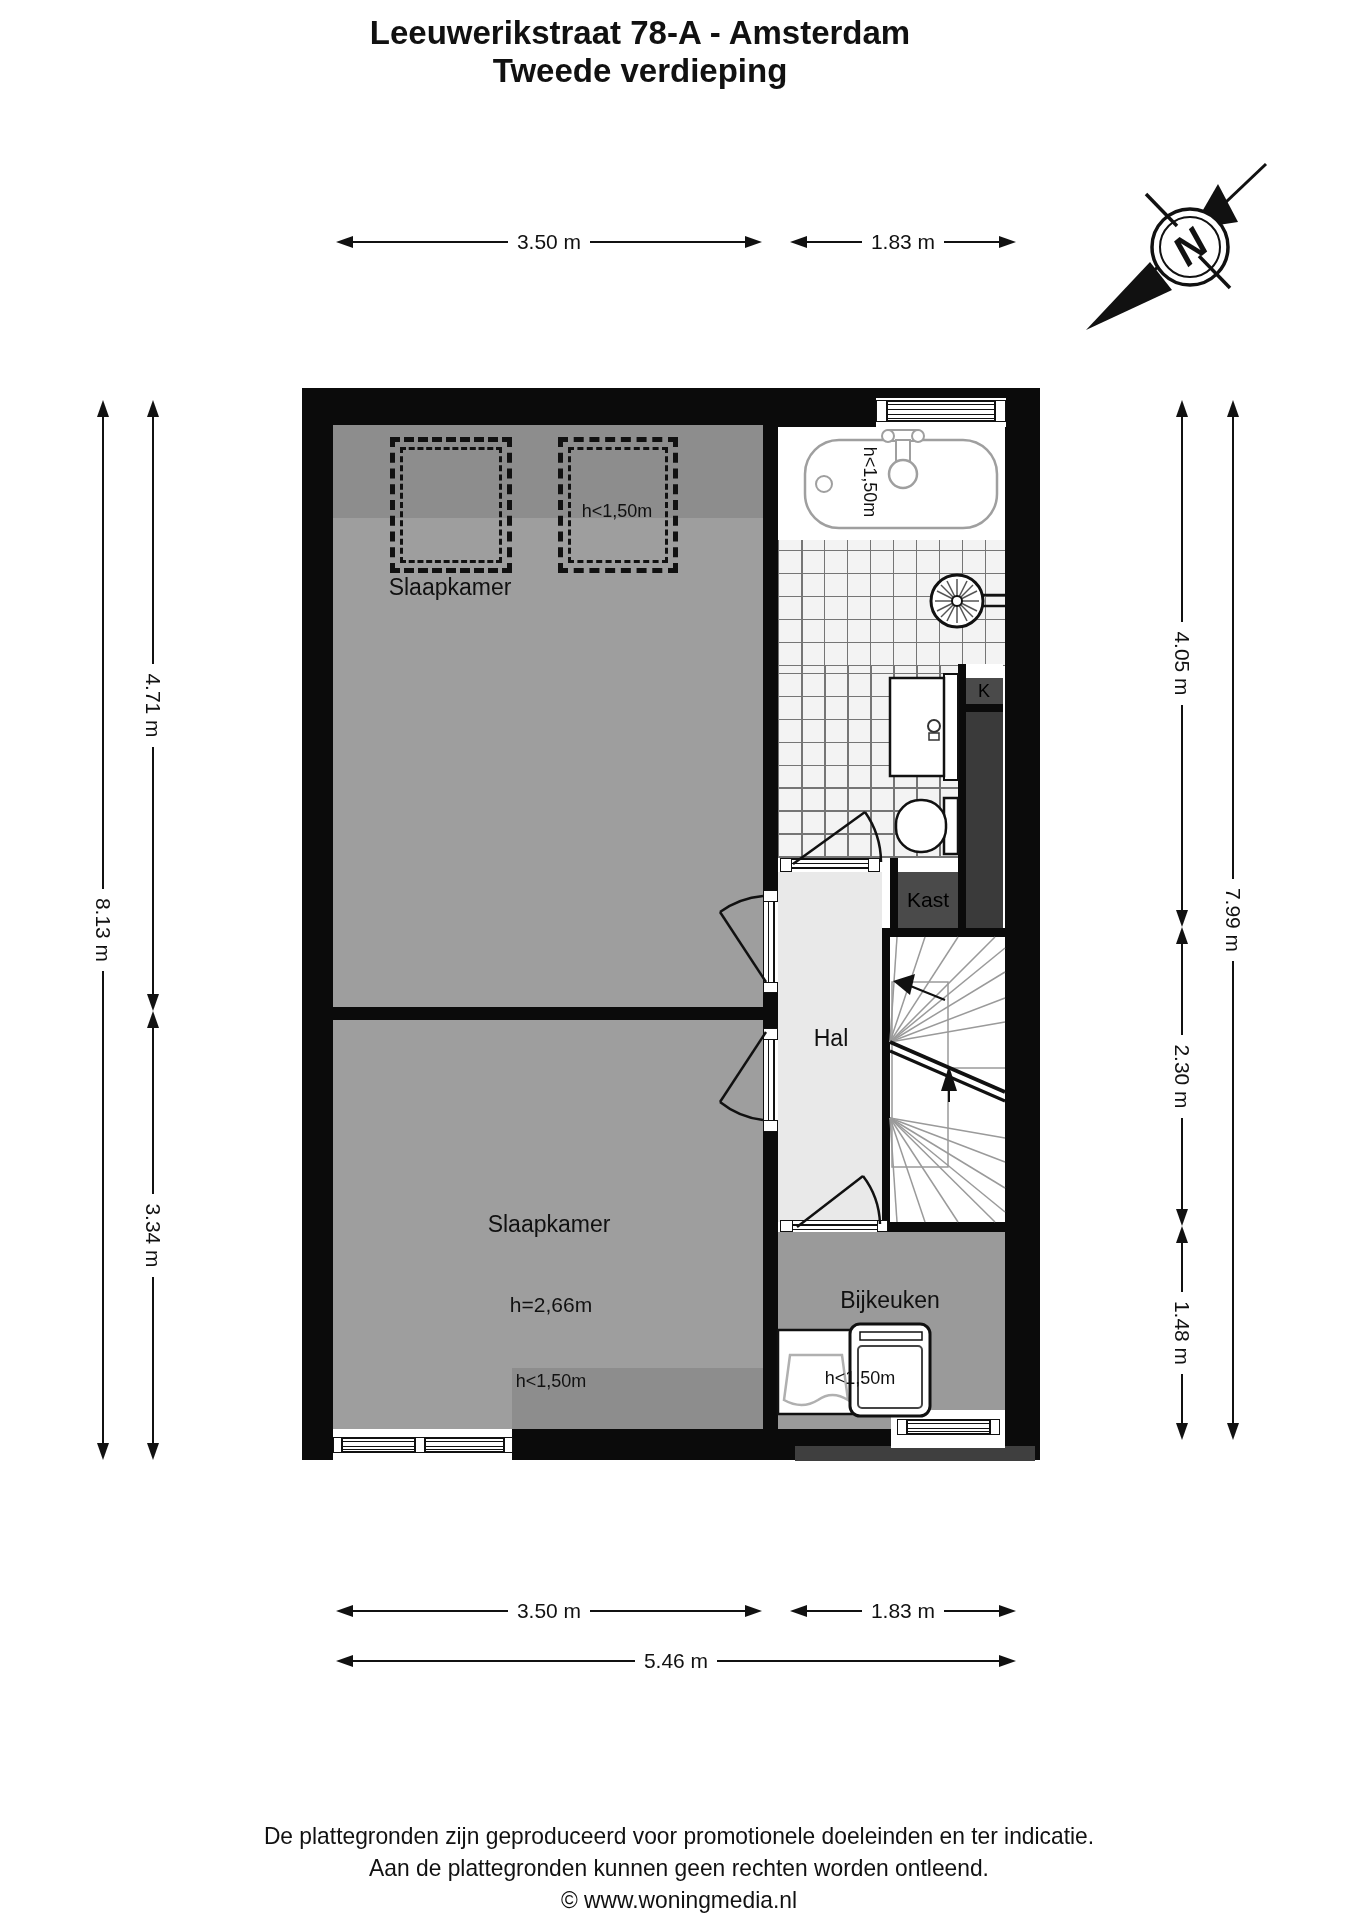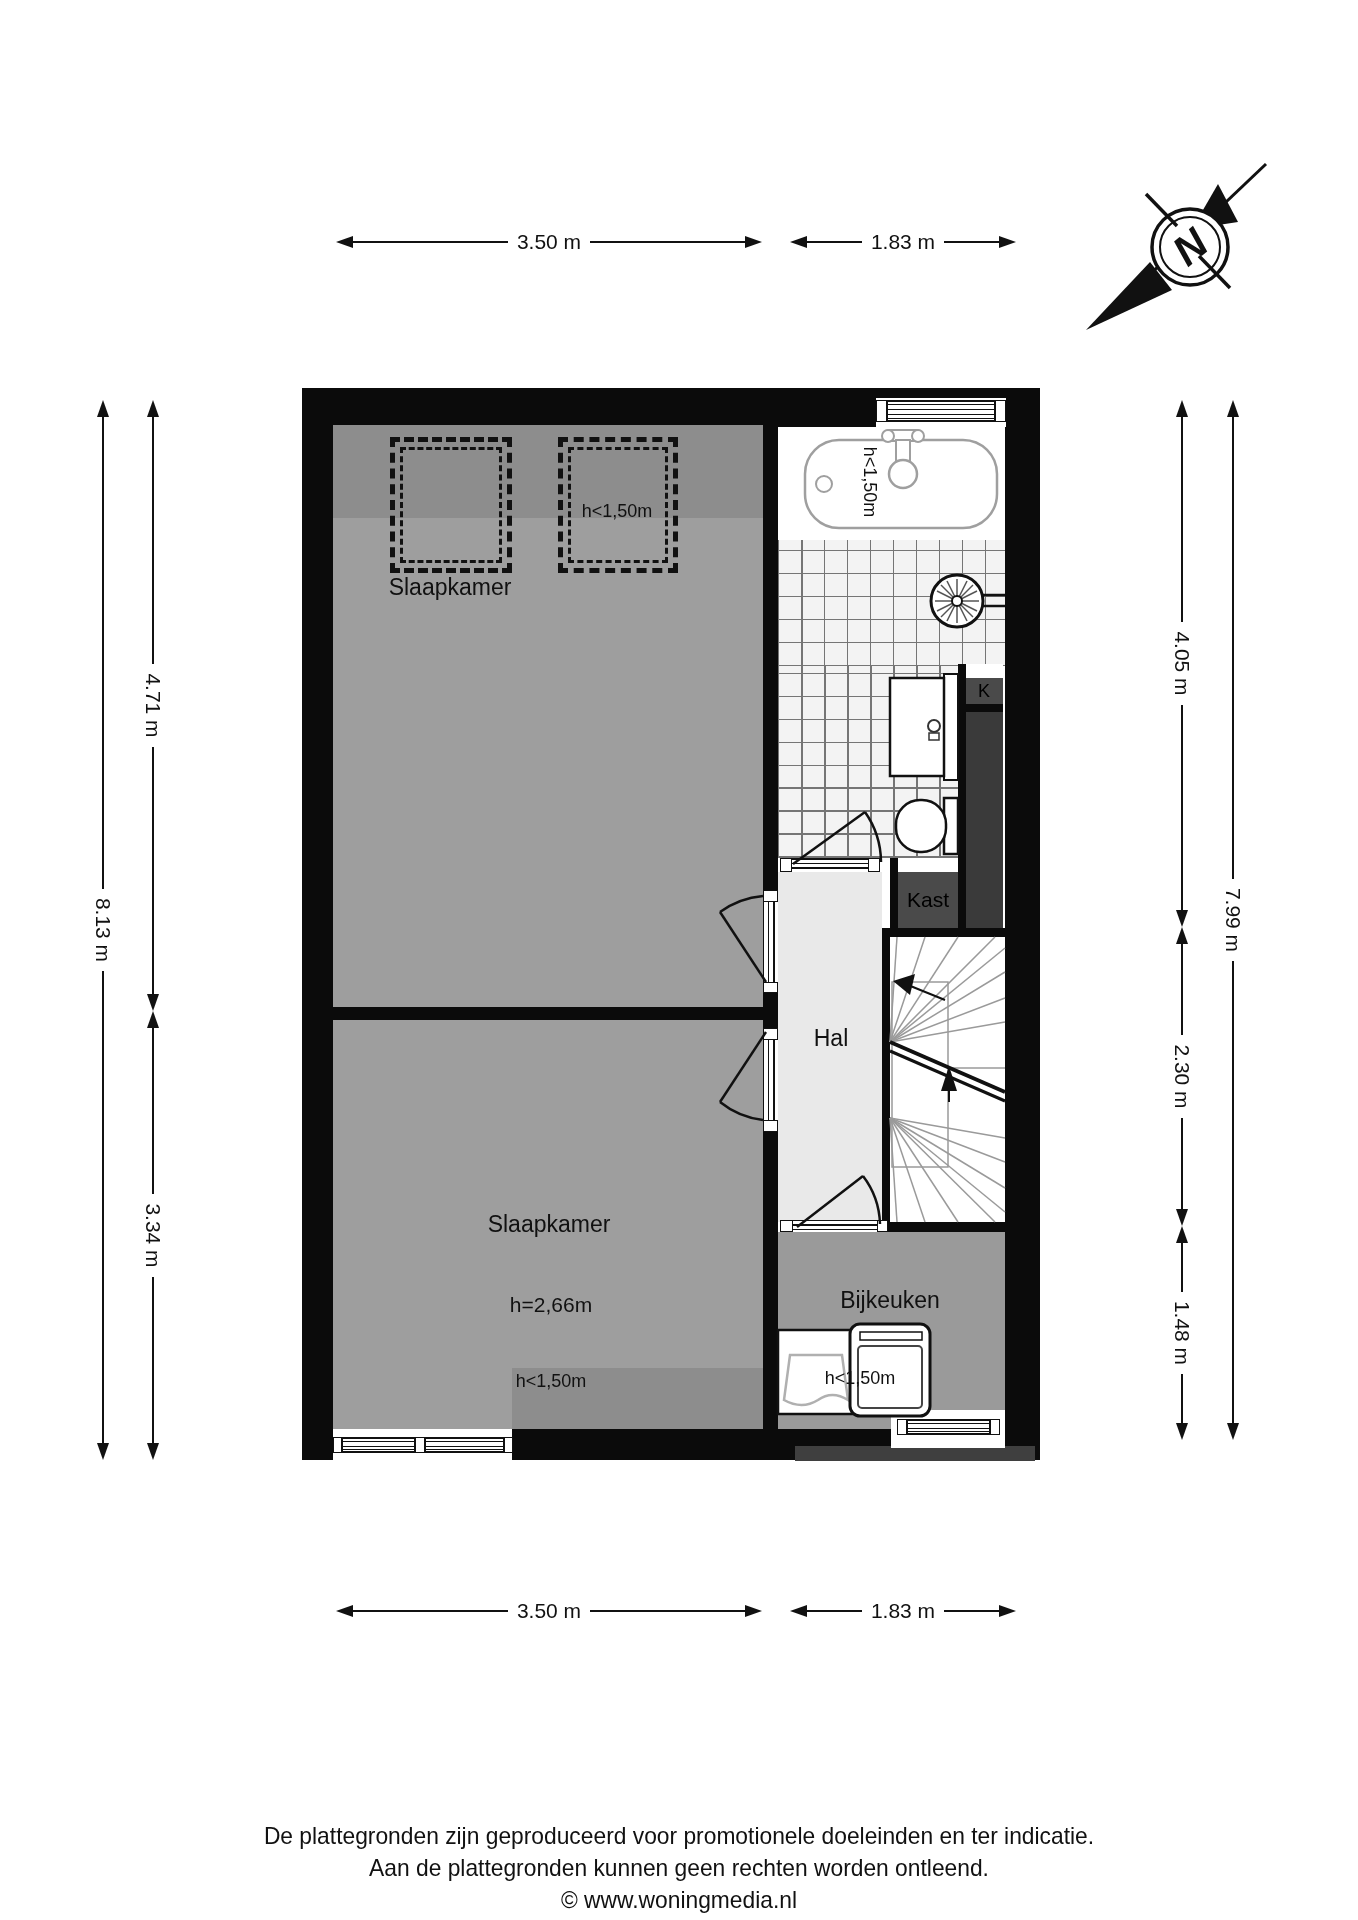--- a/index.html
+++ b/index.html
@@ -27,20 +27,22 @@
   .ah-r{width:0;height:0;border-top:6px solid transparent;border-bottom:6px solid transparent;border-left:17px solid #111;}
   .dimtxt{font-size:21px;margin:0 9px;white-space:nowrap;}
   .title{position:absolute;left:640px;transform:translateX(-50%);font-weight:bold;font-size:33px;white-space:nowrap;}
   .footer{position:absolute;left:679px;transform:translateX(-50%) scaleX(0.95);font-size:24px;white-space:nowrap;}
 </style>
 </head>
 <body>
 
 <div id="canvas">
 
+  <div class="title" style="top:14px;">Leeuwerikstraat 78-A - Amsterdam</div>
+  <div class="title" style="top:52px;">Tweede verdieping</div>
 
   <div class="floor" style="left:333px;top:425px;width:430px;height:582px;background:#9e9e9e;"></div>
   <div class="floor" style="left:333px;top:425px;width:430px;height:93px;background:#8d8d8d;"></div>
   <div class="floor" style="left:333px;top:1020px;width:430px;height:409px;background:#9e9e9e;"></div>
   <div class="floor" style="left:512px;top:1368px;width:251px;height:61px;background:#8d8d8d;"></div>
   <div class="floor" style="left:778px;top:427px;width:227px;height:113px;background:#fff;"></div>
   <div class="floor tiles" style="left:778px;top:540px;width:227px;height:126px;"></div>
   <div class="floor tiles" style="left:778px;top:666px;width:180px;height:192px;"></div>
   <div class="floor" style="left:778px;top:872px;width:104px;height:350px;background:#e9e9e9;"></div>
   <div class="floor" style="left:890px;top:937px;width:115px;height:285px;background:#fff;"></div>
@@ -302,18 +304,25 @@
     <div class="dl"></div>
       <div class="ah-r"></div>
   </div>
   <div class="hdim" style="left:790px;top:1598px;width:226px;">
     <div class="ah-l"></div>
       <div class="dl"></div>
     <div class="dimtxt">1.83 m</div>
     <div class="dl"></div>
       <div class="ah-r"></div>
   </div>
+  <div class="hdim" style="left:336px;top:1648px;width:680px;">
+    <div class="ah-l"></div>
+      <div class="dl"></div>
+    <div class="dimtxt">5.46 m</div>
+    <div class="dl"></div>
+      <div class="ah-r"></div>
+  </div>
 
   <div class="footer" style="top:1822px;">De plattegronden zijn geproduceerd voor promotionele doeleinden en ter indicatie.</div>
   <div class="footer" style="top:1854px;">Aan de plattegronden kunnen geen rechten worden ontleend.</div>
   <div class="footer" style="top:1886px;">© www.woningmedia.nl</div>
 
 </div>
 
 </body></html>

